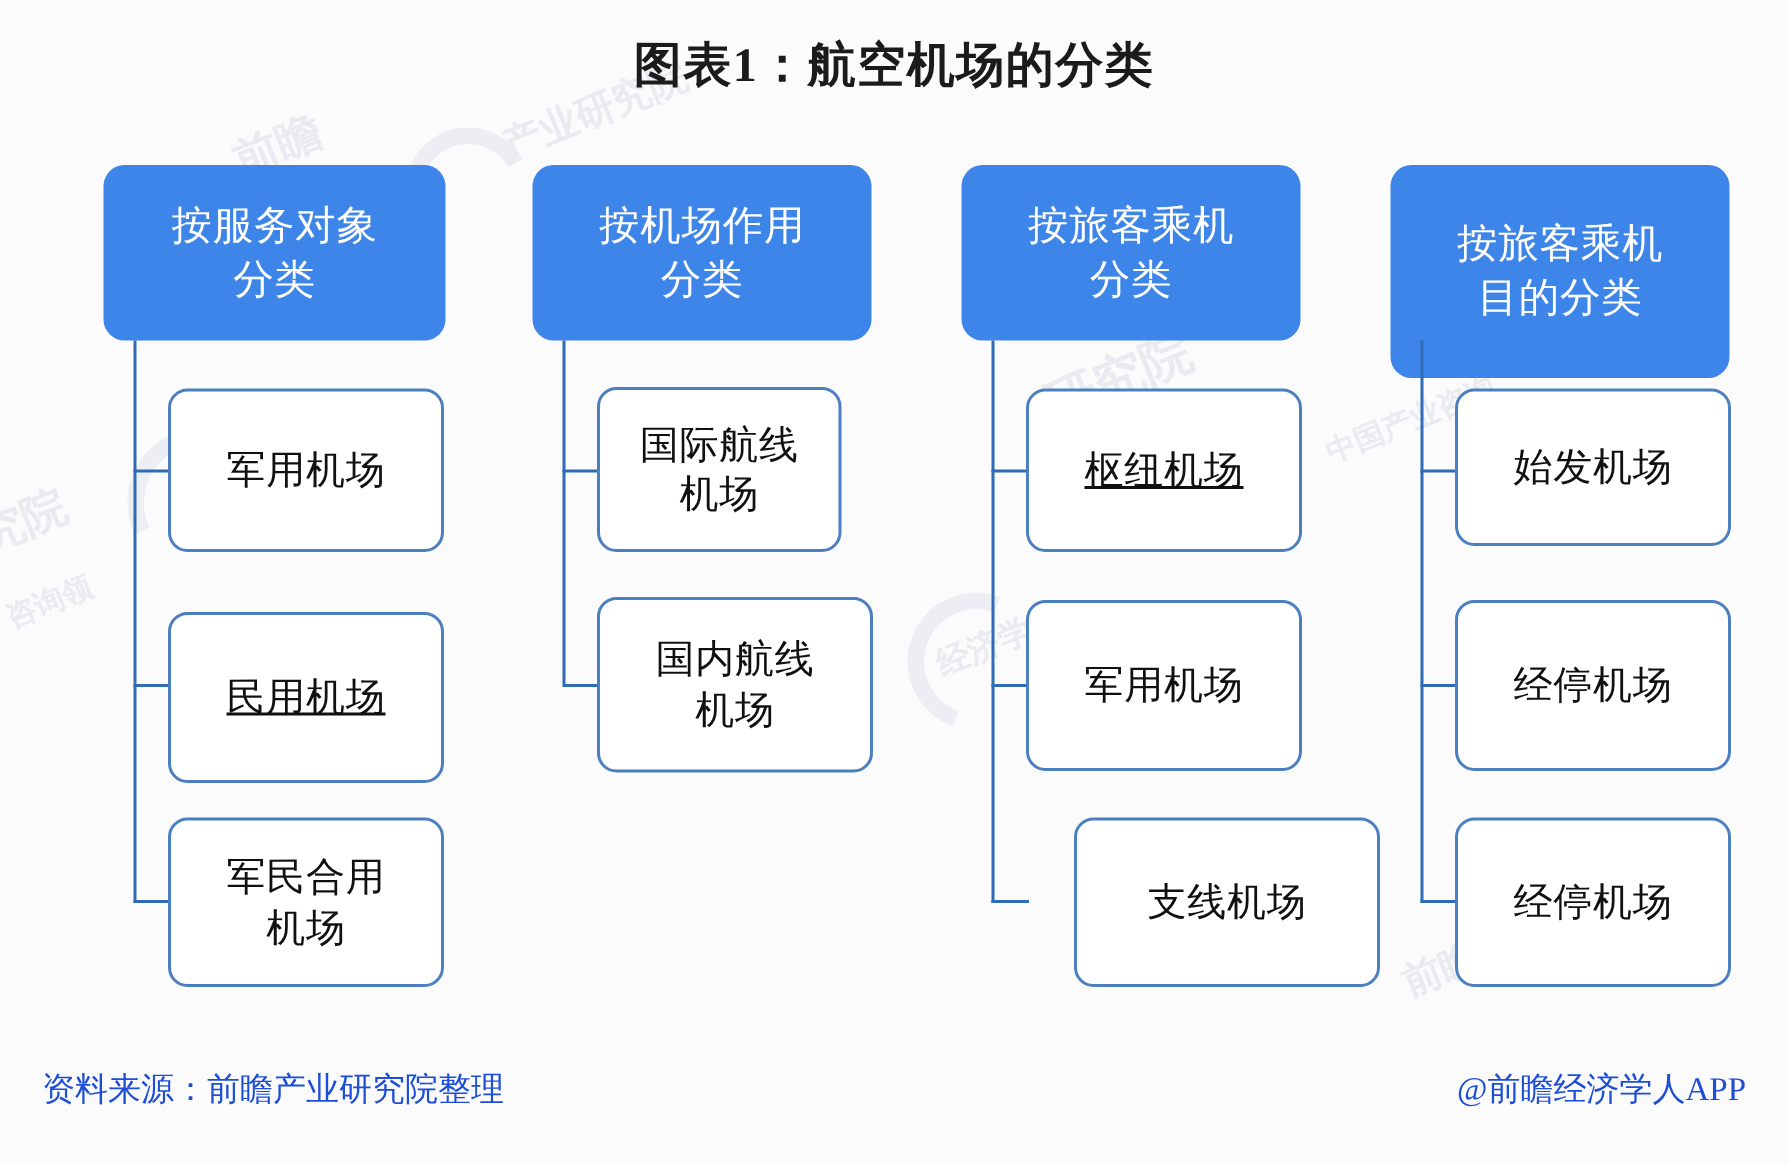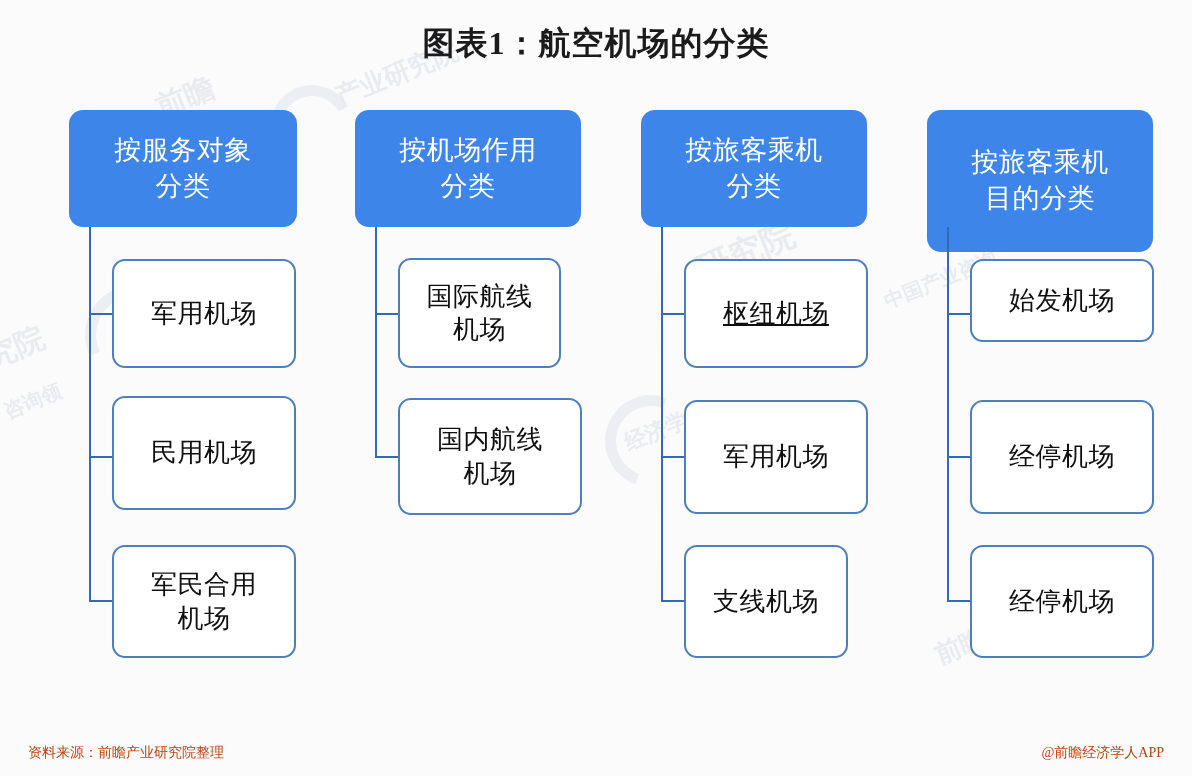--- a/index.html
+++ b/index.html
@@ -110,23 +110,23 @@
   }
   .conn-h {
     position: absolute;
     height: 2px;
     background: #2f6cb5;
   }
 
   
   .footer-text {
     position: absolute;
-    bottom: 14px;
-    font-size: 14px;
-    color: #c2410c;
+    bottom: 35px;
+    font-size: 22px;
+    color: #1d4ed8;
     font-family: "Liberation Serif", "DejaVu Serif", serif;
     z-index: 3;
     white-space: nowrap;
   }
   #footer-left { left: 28px; }
   #footer-right { right: 28px; }
 </style>
 </head>
 <body>
 
@@ -158,21 +158,21 @@
 分类</span>
     </div>
     <div class="conn-v" style="left:55px; top:227px; height:375px;"></div>
     <div class="conn-h" style="left:55px; top:313px; width:25px;"></div>
     <div class="conn-h" style="left:55px; top:456px; width:25px;"></div>
     <div class="conn-h" style="left:55px; top:600px; width:25px;"></div>
 
     <div class="child-box" style="left:78px; top:259px; width:184px; height:109px;justify-content:center;">
       <span class="cb-text">军用机场</span>
     </div>
-    <div class="child-box" style="left:78px; top:396px; width:184px; height:114px;">
+    <div class="child-box" style="left:78px; top:408px; width:184px; height:114px;text-decoration:underline;">
       <span class="cb-text">民用机场</span>
     </div>
     <div class="child-box" style="left:78px; top:545px; width:184px; height:113px;">
       <span class="cb-text">军民合用
 机场</span>
     </div>
   </div>
 
   <div class="column">
     <div class="head-box" style="left:321px; top:110px; width:226px; height:117px;">
@@ -202,36 +202,36 @@
     <div class="conn-h" style="left:627px; top:313px; width:25px;"></div>
     <div class="conn-h" style="left:627px; top:456px; width:25px;"></div>
     <div class="conn-h" style="left:627px; top:600px; width:25px;"></div>
 
     <div class="child-box" style="left:650px; top:259px; width:184px; height:109px;text-decoration:underline;">
       <span class="cb-text">枢纽机场</span>
     </div>
     <div class="child-box" style="left:650px; top:400px; width:184px; height:114px;">
       <span class="cb-text">军用机场</span>
     </div>
-    <div class="child-box" style="left:650px; top:545px; width:164px; height:113px;">
+    <div class="child-box" style="left:682px; top:545px; width:204px; height:113px;">
       <span class="cb-text">支线机场</span>
     </div>
   </div>
 
   <div class="column">
     <div class="head-box" style="left:893px; top:110px; width:226px; height:142px;">
       <span class="hb-text">按旅客乘机
 目的分类</span>
     </div>
     <div class="conn-v" style="left:913px; top:227px; height:375px;"></div>
     <div class="conn-h" style="left:913px; top:313px; width:25px;"></div>
     <div class="conn-h" style="left:913px; top:456px; width:25px;"></div>
     <div class="conn-h" style="left:913px; top:600px; width:25px;"></div>
 
-    <div class="child-box" style="left:936px; top:259px; width:184px; height:83px;">
+    <div class="child-box" style="left:936px; top:259px; width:184px; height:105px;">
       <span class="cb-text">始发机场</span>
     </div>
     <div class="child-box" style="left:936px; top:400px; width:184px; height:114px;font-family:Liberation Serif, serif;">
       <span class="cb-text">经停机场</span>
     </div>
     <div class="child-box" style="left:936px; top:545px; width:184px; height:113px;">
       <span class="cb-text">经停机场</span>
     </div>
   </div>
 

